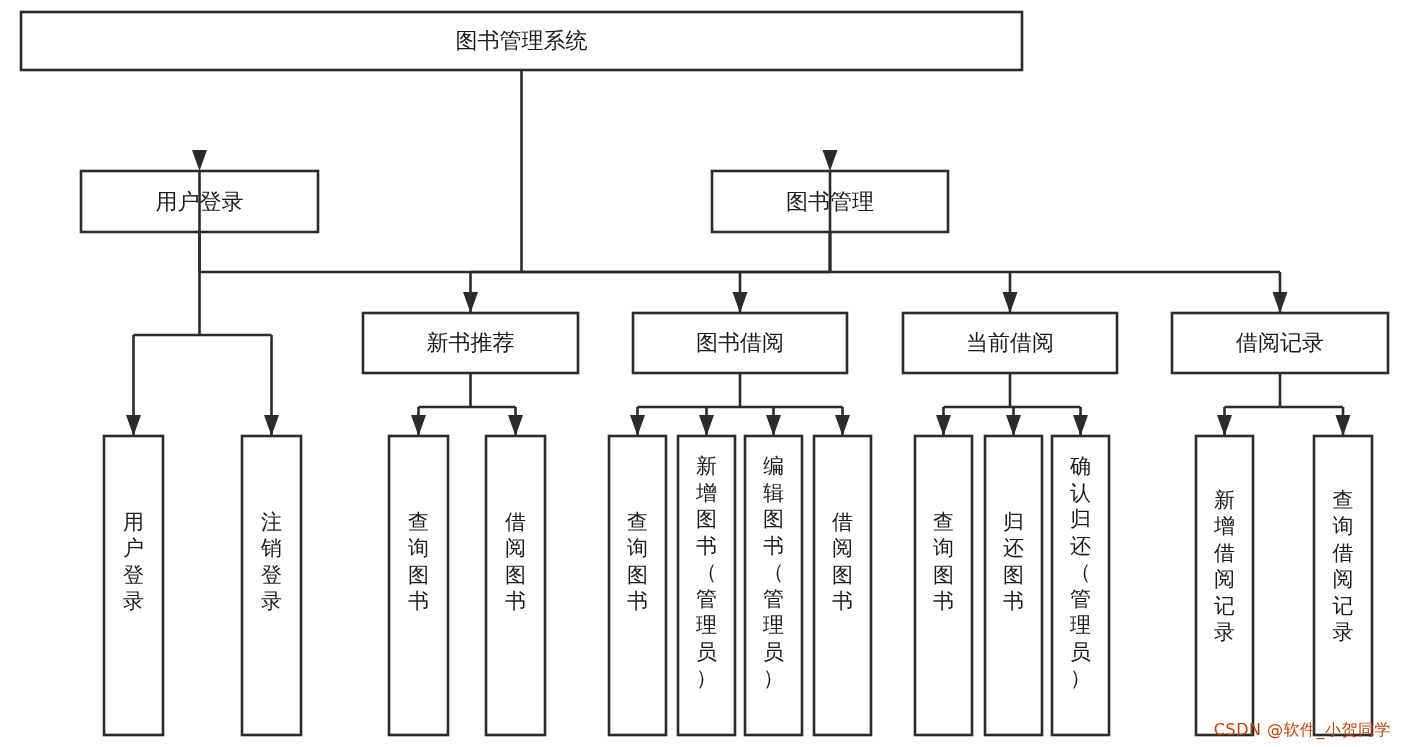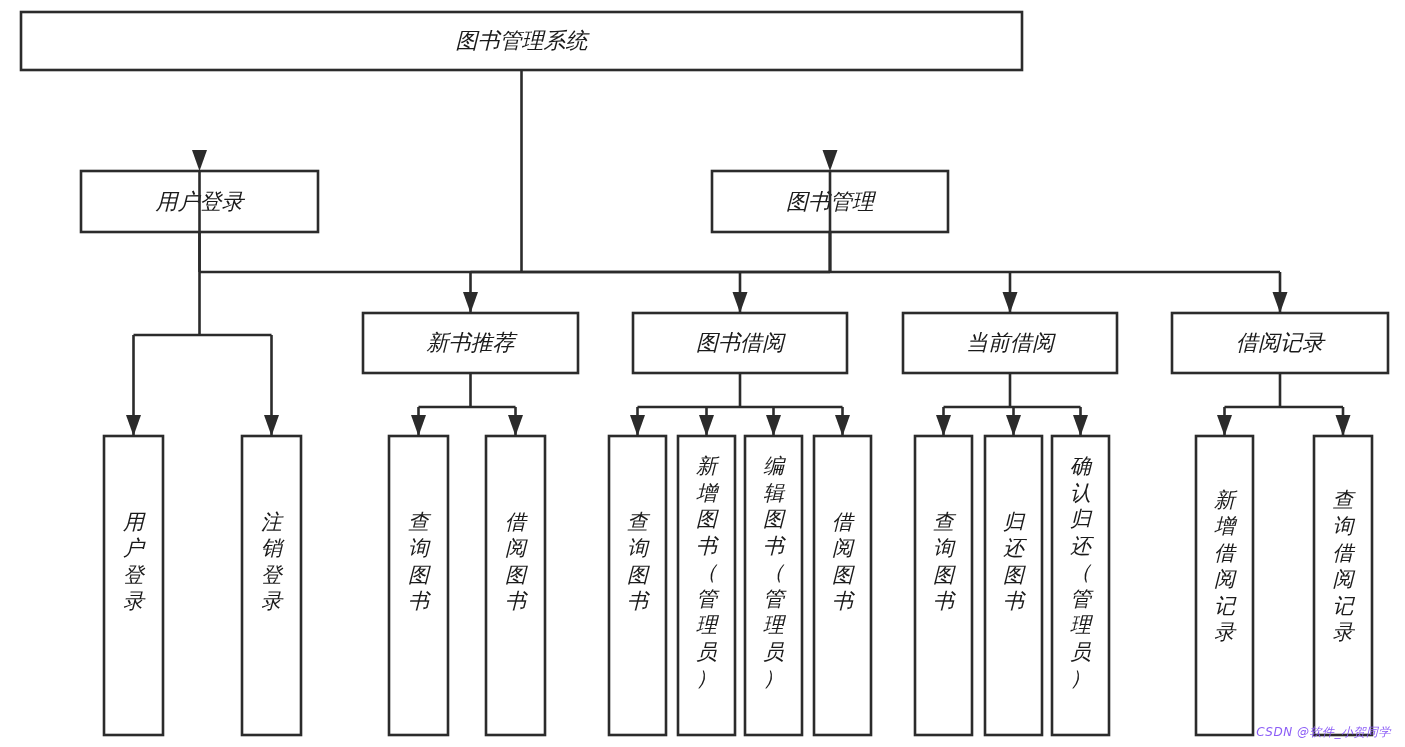--- a/index.html
+++ b/index.html
@@ -12,21 +12,20 @@
     width: 1405px;
     height: 747px;
     font-family: "DejaVu Sans", "Liberation Sans", sans-serif;
     overflow: hidden;
   }
   #diagram-root {
     position: relative;
     width: 1405px;
     height: 747px;
     background: #ffffff;
-    font-style: italic;
   }
   svg.diagram-canvas {
     position: absolute;
     top: 0;
     left: 0;
     width: 1405px;
     height: 747px;
     display: block;
   }
   .node-box {
@@ -55,22 +54,22 @@
     font-family: "DejaVu Sans", "Liberation Sans", sans-serif;
     font-size: 21px;
     fill: #1a1a1a;
     text-anchor: middle;
   }
   .watermark-text {
     position: absolute;
     right: 14px;
     bottom: 6px;
     font-family: "DejaVu Sans", "Liberation Sans", sans-serif;
-    font-size: 12px;
-    color: #8b5cf6;
+    font-size: 16px;
+    color: #c2410c;
     white-space: nowrap;
     letter-spacing: 0.5px;
     pointer-events: none;
   }
 </style>
 </head>
 <body>
 
 <div id="diagram-root">
   <svg class="diagram-canvas" id="diagram-svg" viewBox="0 0 1405 747" xmlns="http://www.w3.org/2000/svg">

